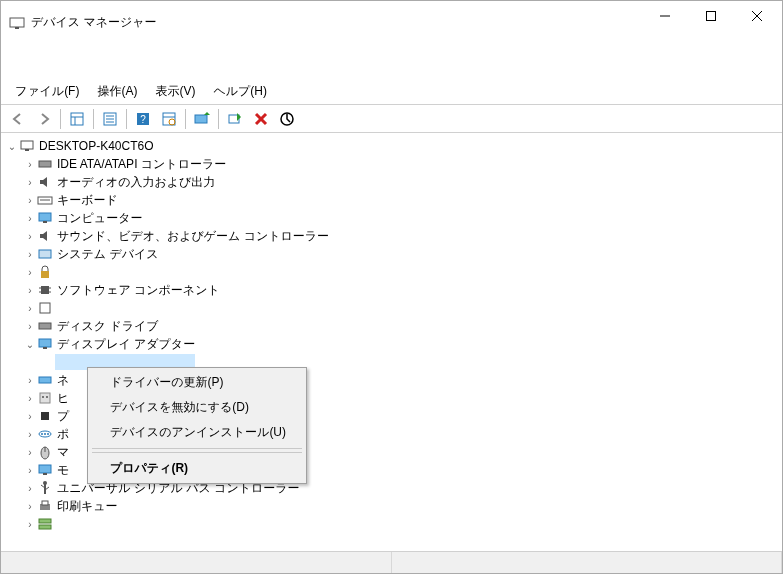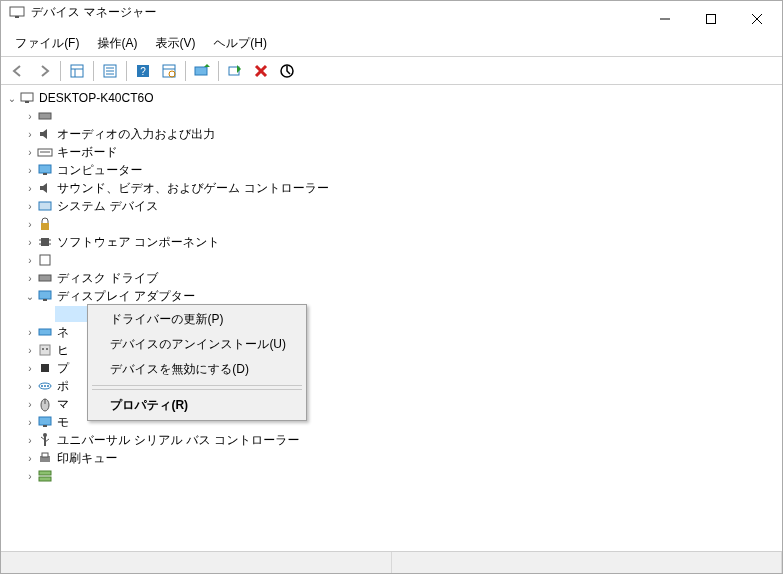--- a/index.html
+++ b/index.html
@@ -10,22 +10,22 @@
   width: 783px;
   height: 574px;
   overflow: hidden;
   border: 1px solid #aaa;
   display: flex;
   flex-direction: column;
 }
 .titlebar {
   height: 30px;
   display: flex;
-  align-items: flex-start;
-  padding: 3px 2px 0 8px;
+  align-items: flex-end;
+  padding: 12px 2px 0 8px;
   background: #fff;
 }
 .title-icon {
   width: 16px; height: 16px;
   margin-right: 6px;
   display: flex; align-items:center; justify-content:center;
 }
 .title-text { flex: 1; font-size: 12px; }
 .win-controls { display: flex; }
 .win-btn {
@@ -37,20 +37,21 @@
 .menubar {
   display: flex;
   padding: 2px 6px;
   border-bottom: 1px solid #d0d0d0;
   gap: 2px;
 }
 .menu-item {
   padding: 2px 8px;
   font-size: 12px;
   cursor: default;
+  margin-top: 48px;
 }
 .toolbar {
   display: flex;
   align-items: center;
   padding: 2px 4px;
   border-bottom: 1px solid #d0d0d0;
   gap: 0;
   height: 28px;
 }
 .tb-btn {
@@ -245,20 +246,21 @@
       </div>
       <ul id="categories" style="list-style:none">
           <li>
             <div class="tree-node" style="padding-left: 20px;">
               <span class="expander">›</span>
               <span class="node-icon">
                 <svg width="16" height="16">
                   <rect x="2" y="5" width="12" height="6" fill="#999" stroke="#555"></rect>
                 </svg>
               </span>
+              <span class="node-label">IDE ATA/ATAPI コントローラー</span>
             </div>
           </li>
           <li>
             <div class="tree-node" style="padding-left: 20px;">
               <span class="expander">›</span>
               <span class="node-icon">
                 <svg width="16" height="16">
                   <path d="M3 6 L6 6 L10 3 L10 13 L6 10 L3 10 Z" fill="#555"></path>
                 </svg>
               </span>
@@ -489,24 +491,24 @@
                   <rect x="2" y="3" width="12" height="4" fill="#8cc070" stroke="#4a8030"></rect>
                   <rect x="2" y="9" width="12" height="4" fill="#8cc070" stroke="#4a8030"></rect>
                 </svg>
               </span>
             </div>
           </li>
         </ul>
     </li>
   </ul>
 
-  <div class="context-menu" style="left:86px; top:219px;">
+  <div class="context-menu" style="left:86px; top:234px;">
     <div class="ctx-item">ドライバーの更新(P)</div>
+    <div class="ctx-item">デバイスを無効にする(D)</div>
     <div class="ctx-item">デバイスのアンインストール(U)</div>
-    <div class="ctx-item">デバイスを無効にする(D)</div>
     <div class="ctx-sep"></div>
     <div class="ctx-sep"></div>
     <div class="ctx-item bold">プロパティ(R)</div>
   </div>
 </div>
 
 <div class="statusbar">
   <div class="status-cell"></div>
   <div class="status-cell"></div>
 </div>

